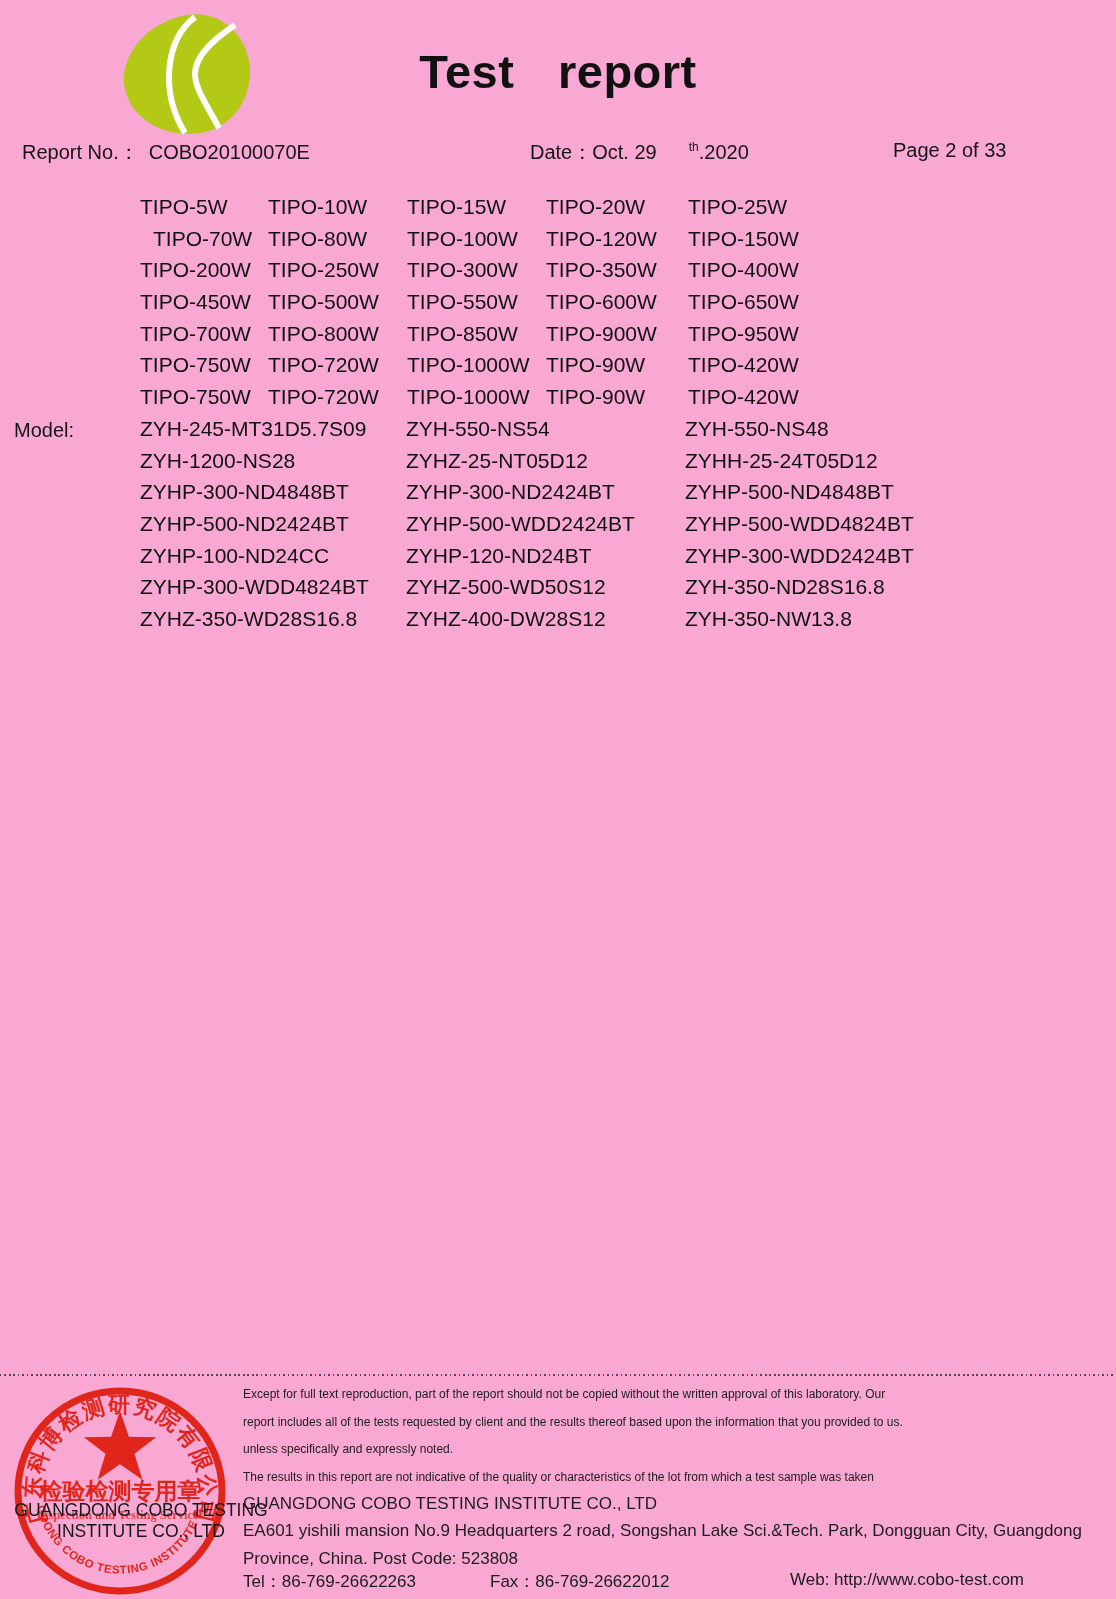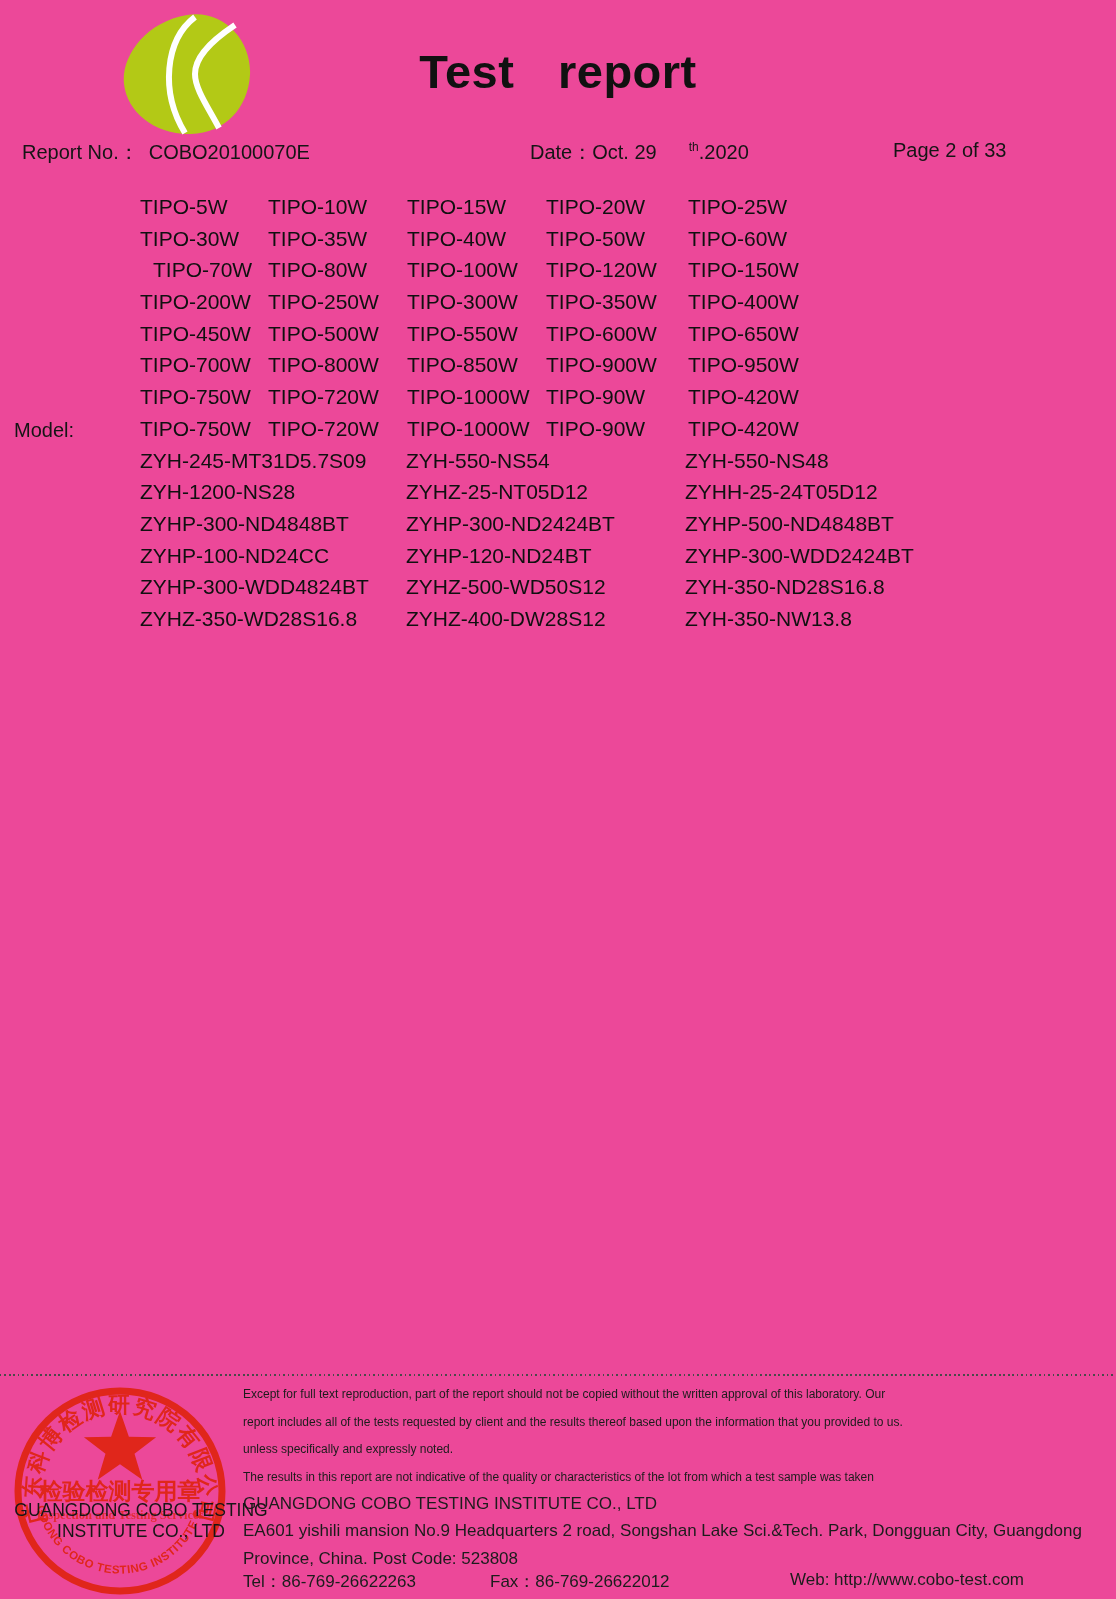--- a/index.html
+++ b/index.html
@@ -1,16 +1,16 @@
 <!DOCTYPE html>
 <html><head>
 <meta charset="utf-8">
 <style>
   html,body{margin:0;padding:0;background:#fff;}
-  #page{position:relative;width:1116px;height:1599px;background:#ec4899;overflow:hidden;
+  #page{position:relative;width:1116px;height:1599px;background:#f9a8d4;overflow:hidden;
         font-family:"Liberation Sans","DejaVu Sans",sans-serif;color:#1a1a1a;}
 
   
   #logo{position:absolute;left:115px;top:12px;width:145px;height:125px;}
   #title{position:absolute;left:0;top:44px;width:1116px;text-align:center;
          font-size:47px;font-weight:bold;letter-spacing:0.5px;word-spacing:30px;color:#111;}
   .hinfo{position:absolute;top:139px;font-size:20px;white-space:nowrap;color:#151515;}
   #repno{left:22px;}
   #dateinfo{left:530px;}
   #pageno{left:893px;}
@@ -61,30 +61,30 @@
   </div>
   <div class="hinfo" id="dateinfo">
     <span>Date：</span><span>Oct. 29</span><sup>th</sup><span>.2020</span>
   </div>
   <div class="hinfo" id="pageno">Page 2 of 33</div>
 
   <div id="model-label">Model:</div>
 
   <div id="grid">
     <div class="trow"><span class="tc c0">TIPO-5W</span><span class="tc c1">TIPO-10W</span><span class="tc c2">TIPO-15W</span><span class="tc c3">TIPO-20W</span><span class="tc c4">TIPO-25W</span></div>
-    <div class="trow"><span class="tc c0">TIPO-30W</span><span class="tc c1">TIPO-35W</span><span class="tc c2">TIPO-40W</span><span class="tc c3">TIPO-50W</span><span class="tc c4">TIPO-60W</span></div>
     <div class="trow"><span class="tc c0 ind">TIPO-70W</span><span class="tc c1">TIPO-80W</span><span class="tc c2">TIPO-100W</span><span class="tc c3">TIPO-120W</span><span class="tc c4">TIPO-150W</span></div>
     <div class="trow"><span class="tc c0">TIPO-200W</span><span class="tc c1">TIPO-250W</span><span class="tc c2">TIPO-300W</span><span class="tc c3">TIPO-350W</span><span class="tc c4">TIPO-400W</span></div>
     <div class="trow"><span class="tc c0">TIPO-450W</span><span class="tc c1">TIPO-500W</span><span class="tc c2">TIPO-550W</span><span class="tc c3">TIPO-600W</span><span class="tc c4">TIPO-650W</span></div>
     <div class="trow"><span class="tc c0">TIPO-700W</span><span class="tc c1">TIPO-800W</span><span class="tc c2">TIPO-850W</span><span class="tc c3">TIPO-900W</span><span class="tc c4">TIPO-950W</span></div>
     <div class="trow"><span class="tc c0">TIPO-750W</span><span class="tc c1">TIPO-720W</span><span class="tc c2">TIPO-1000W</span><span class="tc c3">TIPO-90W</span><span class="tc c4">TIPO-420W</span></div>
     <div class="trow"><span class="tc c0">TIPO-750W</span><span class="tc c1">TIPO-720W</span><span class="tc c2">TIPO-1000W</span><span class="tc c3">TIPO-90W</span><span class="tc c4">TIPO-420W</span></div>
     <div class="trow"><span class="tc z0">ZYH-245-MT31D5.7S09</span><span class="tc z1">ZYH-550-NS54</span><span class="tc z2">ZYH-550-NS48</span></div>
     <div class="trow"><span class="tc z0">ZYH-1200-NS28</span><span class="tc z1">ZYHZ-25-NT05D12</span><span class="tc z2">ZYHH-25-24T05D12</span></div>
     <div class="trow"><span class="tc z0">ZYHP-300-ND4848BT</span><span class="tc z1">ZYHP-300-ND2424BT</span><span class="tc z2">ZYHP-500-ND4848BT</span></div>
+    <div class="trow"><span class="tc z0">ZYHP-500-ND2424BT</span><span class="tc z1">ZYHP-500-WDD2424BT</span><span class="tc z2">ZYHP-500-WDD4824BT</span></div>
     <div class="trow"><span class="tc z0">ZYHP-100-ND24CC</span><span class="tc z1">ZYHP-120-ND24BT</span><span class="tc z2">ZYHP-300-WDD2424BT</span></div>
     <div class="trow"><span class="tc z0">ZYHP-300-WDD4824BT</span><span class="tc z1">ZYHZ-500-WD50S12</span><span class="tc z2">ZYH-350-ND28S16.8</span></div>
     <div class="trow"><span class="tc z0">ZYHZ-350-WD28S16.8</span><span class="tc z1">ZYHZ-400-DW28S12</span><span class="tc z2">ZYH-350-NW13.8</span></div>
   </div>
 
   <div id="dotline"></div>
 
   <svg id="stamp" viewBox="0 0 224 212">
     <ellipse cx="112" cy="106" rx="102" ry="100" fill="none" stroke="#e0261b" stroke-width="7"></ellipse>
     <path id="arcTop" d="M 39,140 A 80,80 0 1 1 185,140" fill="none"></path>

